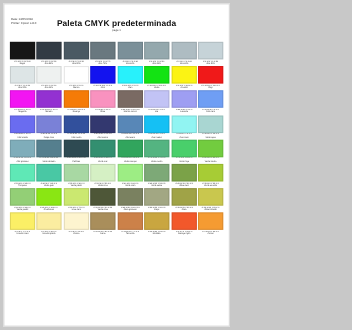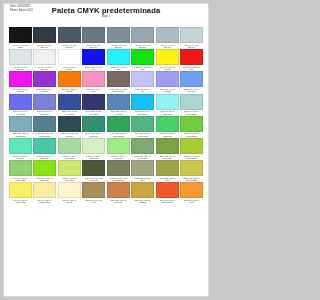--- a/index.html
+++ b/index.html
@@ -14,21 +14,21 @@
     width:206px;height:294px;
     background:#ffffff;
     border:1px solid #d8d8d8;
     box-sizing:border-box;
     overflow:hidden;
   }
   
   #header{
     position:relative;
     height:20px;
-    margin:1px 6px 0 6px;
+    margin:12px 6px 0 6px;
   }
   .meta{
     position:absolute;left:0;top:0;
     font-size:2.6px;line-height:4.4px;
     color:#3a3a3a;
     white-space:nowrap;
   }
   .meta .row{display:block;}
   #title{
     position:absolute;left:0;right:0;top:1px;

